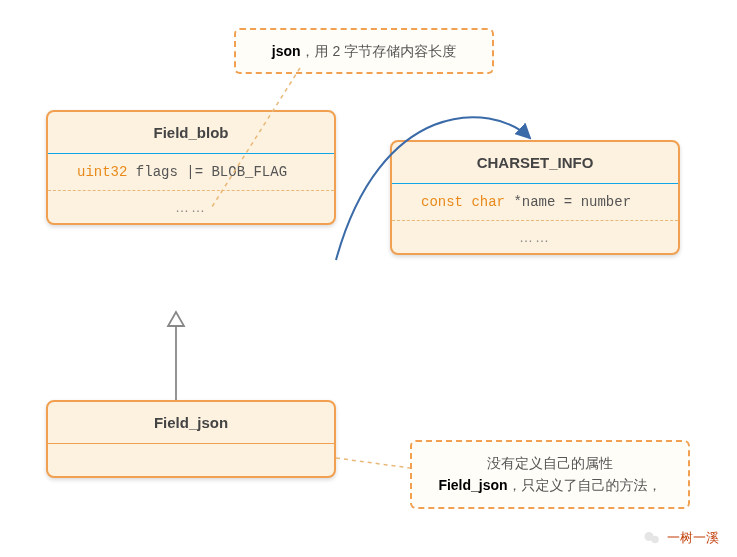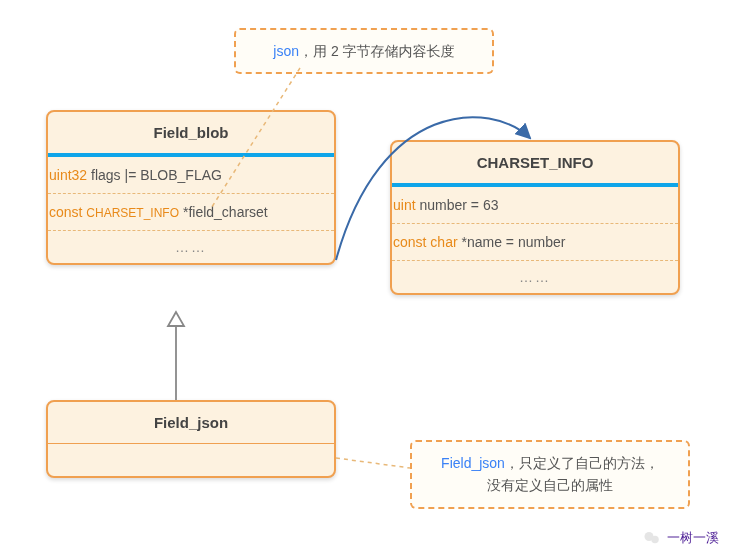--- a/index.html
+++ b/index.html
@@ -21,27 +21,28 @@
     border-radius: 8px;
     background: #fdf2e0;
     box-shadow: 0 2px 4px rgba(0,0,0,0.15);
   }
   .class-header {
     text-align: center;
     font-weight: bold;
     color: #444;
     padding: 12px 8px;
     font-size: 15px;
-    border-bottom: 4px solid #0ea5e9;
+    border-bottom: 1px solid #0ea5e9;
   }
   .class-row {
-    padding: 10px 1px;
+    padding: 10px 29px;
     border-bottom: 1px dashed #e8b878;
     font-size: 14px;
     color: #555;
+    font-family: Liberation Mono, monospace;
   }
   .class-row:last-child { border-bottom: none; }
   .ellipsis-row {
     text-align: center;
     padding: 8px;
     color: #888;
     letter-spacing: 2px;
   }
   .kw { color: #e88a1a; }
   .sc { font-variant: small-caps; font-size: 12px; }
@@ -49,81 +50,75 @@
     position: absolute;
     border: 2px dashed #f0a050;
     border-radius: 6px;
     background: #fffdf7;
     padding: 10px 14px;
     font-size: 14px;
     color: #555;
     text-align: center;
     line-height: 1.6;
   }
-  .callout .hl { color: #3b82f6; font-weight: normal; }
+  .callout .hl { color: #000000; font-weight: bold; }
   svg.overlay {
     position: absolute;
     inset: 0;
     width: 737px;
     height: 557px;
     pointer-events: none;
   }
   .watermark {
     position: absolute;
     right: 18px;
     bottom: 10px;
     font-size: 13px;
-    color: #4c1d95;
+    color: #c2410c;
     display: flex;
     align-items: center;
     gap: 6px;
   }
   .watermark svg { opacity: 0.5; }
 </style>
 </head>
 <body>
 
 <div class="canvas">
 
   <div class="callout" style="left:234px; top:28px; width:260px;">
     <span class="hl">json</span><span>，用 2 字节存储内容长度</span>
   </div>
 
   <div class="class-box" style="left:46px; top:110px; width:290px;">
     <div class="class-header">Field_blob</div>
     <div class="class-row">
       <span class="kw">uint32</span><span> flags |= BLOB_FLAG</span>
     </div>
-    <div class="class-row">
-      <span class="kw">const </span><span class="kw sc">CHARSET_INFO</span><span> *field_charset</span>
-    </div>
     <div class="ellipsis-row">……</div>
   </div>
 
   <div class="class-box" style="left:390px; top:140px; width:290px;">
     <div class="class-header">CHARSET_INFO</div>
-    <div class="class-row">
-      <span class="kw">uint</span><span> number = 63</span>
-    </div>
     <div class="class-row">
       <span class="kw">const char</span><span> *name = number</span>
     </div>
     <div class="ellipsis-row">……</div>
   </div>
 
   <div class="class-box" style="left:46px; top:400px; width:290px;">
     <div class="class-header" style="border-bottom:none;">Field_json</div>
     <div class="ellipsis-row" style="border-top:1px solid #f0a050;">&nbsp;</div>
   </div>
 
   <div class="callout" style="left:410px; top:440px; width:280px;">
+    <div>没有定义自己的属性</div>
     <div>
       <span class="hl">Field_json</span><span>，只定义了自己的方法，</span>
     </div>
-    <div>没有定义自己的属性</div>
   </div>
 
   <svg class="overlay">
     <defs>
       <marker id="arrowhead" markerWidth="8" markerHeight="8" refX="7" refY="4" orient="auto">
         <path d="M0,0 L8,4 L0,8 Z" fill="#3a6aa8"></path>
       </marker>
     </defs>
 
     <line x1="300" y1="68" x2="210" y2="210" stroke="#e8b878" stroke-width="1.5" stroke-dasharray="4,4"></line>

